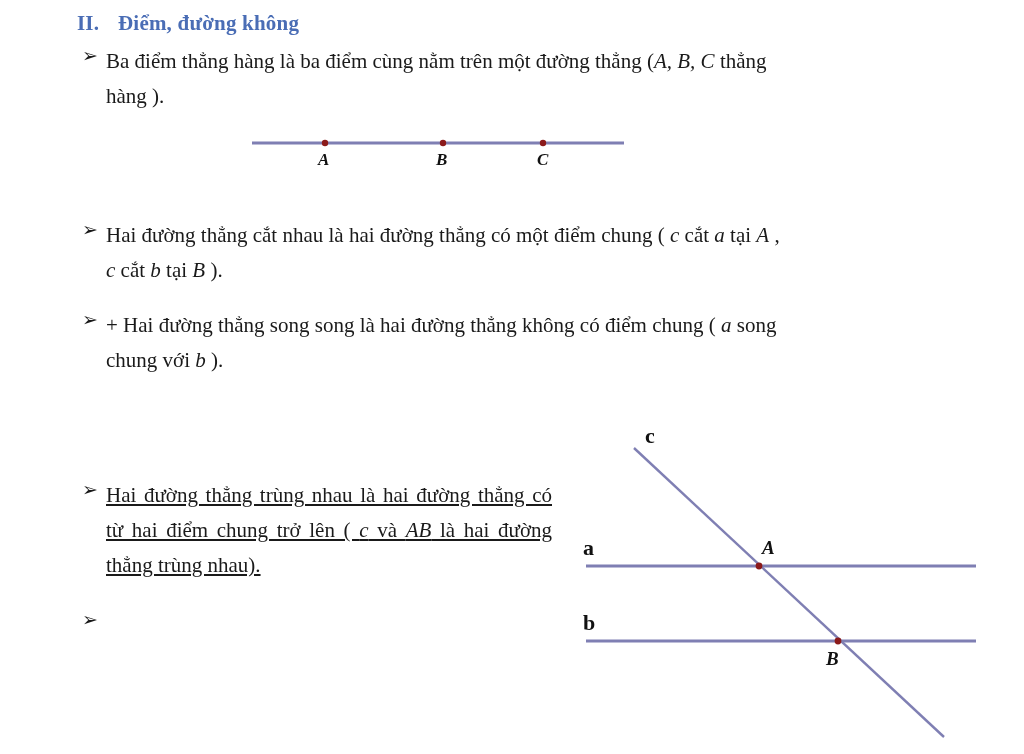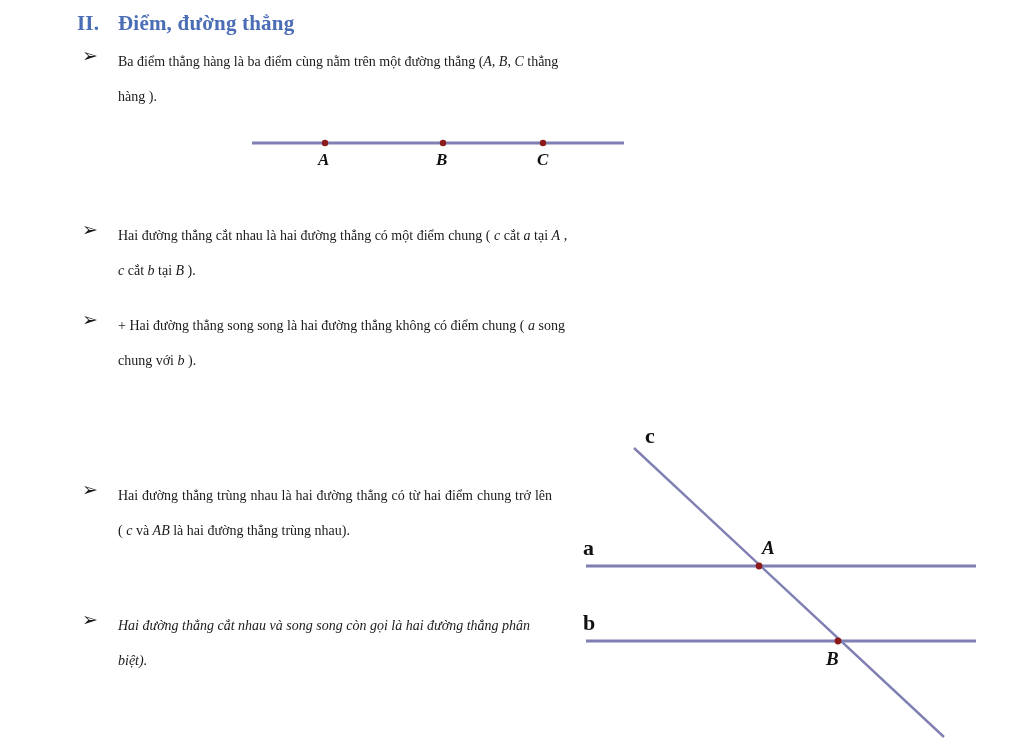--- a/index.html
+++ b/index.html
@@ -51,33 +51,33 @@
     left: 0;
     top: 2px;
     width: 22px;
     font-size: 19px;
     line-height: 1.0;
     color: #1a1a1a;
     text-align: left;
   }
   .bullet .btext {
     display: block;
-    margin-left: 36px;
-    font-size: 14px;
+    margin-left: 24px;
+    font-size: 21px;
     line-height: 35px;
   }
 
   .b1 { left: 82px; top: 44px;  width: 880px; }
   .b1 .btext { text-align: left; }
 
   .b2 { left: 82px; top: 218px; width: 900px; }
   .b3 { left: 82px; top: 308px; width: 890px; }
 
   .b4 { left: 82px; top: 478px; width: 470px; }
-  .b4 .btext { text-align: justify; }
+  .b4 .btext { text-align: justify; text-decoration: underline; }
 
   .b5 { left: 82px; top: 608px; width: 470px; }
   .b5 .btext { font-style: italic; }
 
   .mathit {
     font-style: italic;
     font-family: "Liberation Serif", "DejaVu Serif", serif;
   }
 
   
@@ -105,21 +105,21 @@
     font-size: 22px;
     font-weight: 600;
   }
 </style>
 </head>
 <body>
 
 <div class="page">
 
   <div class="heading">
-    <span class="numeral">II.</span><span>Điểm, đường thẳng</span>
+    <span class="numeral">II.</span><span>Điểm, đường không</span>
   </div>
 
   <div class="bullet b1">
     <span class="marker">➢</span>
     <span class="btext">
       <span>Ba điểm thẳng hàng là ba điểm cùng nằm trên một đường thẳng (</span><span class="mathit">A, B, C</span><span> thẳng</span><br>
       <span>hàng ).</span>
     </span>
   </div>
 
@@ -154,21 +154,20 @@
 
   <div class="bullet b4">
     <span class="marker">➢</span>
     <span class="btext">
       <span>Hai đường thẳng trùng nhau là hai đường thẳng có từ hai điểm chung trở lên ( </span><span class="mathit">c</span><span> và </span><span class="mathit">AB</span><span> là hai đường thẳng trùng nhau).</span>
     </span>
   </div>
 
   <div class="bullet b5">
     <span class="marker">➢</span>
-    <span class="btext">Hai đường thẳng cắt nhau và song song còn gọi là hai đường thẳng phân biệt).</span>
   </div>
 
   <svg class="figure" style="left:0; top:0;" width="1024" height="754" viewBox="0 0 1024 754" xmlns="http://www.w3.org/2000/svg">
     <line x1="586" y1="566" x2="976" y2="566" stroke="#7f7fb3" stroke-width="3"></line>
     <line x1="586" y1="641" x2="976" y2="641" stroke="#7f7fb3" stroke-width="3"></line>
     <line x1="634" y1="448" x2="944" y2="737" stroke="#7f7fb3" stroke-width="2.4"></line>
     <circle cx="759" cy="566" r="3.4" fill="#8b1a1a"></circle>
     <circle cx="838" cy="641" r="3.4" fill="#8b1a1a"></circle>
   </svg>
 

